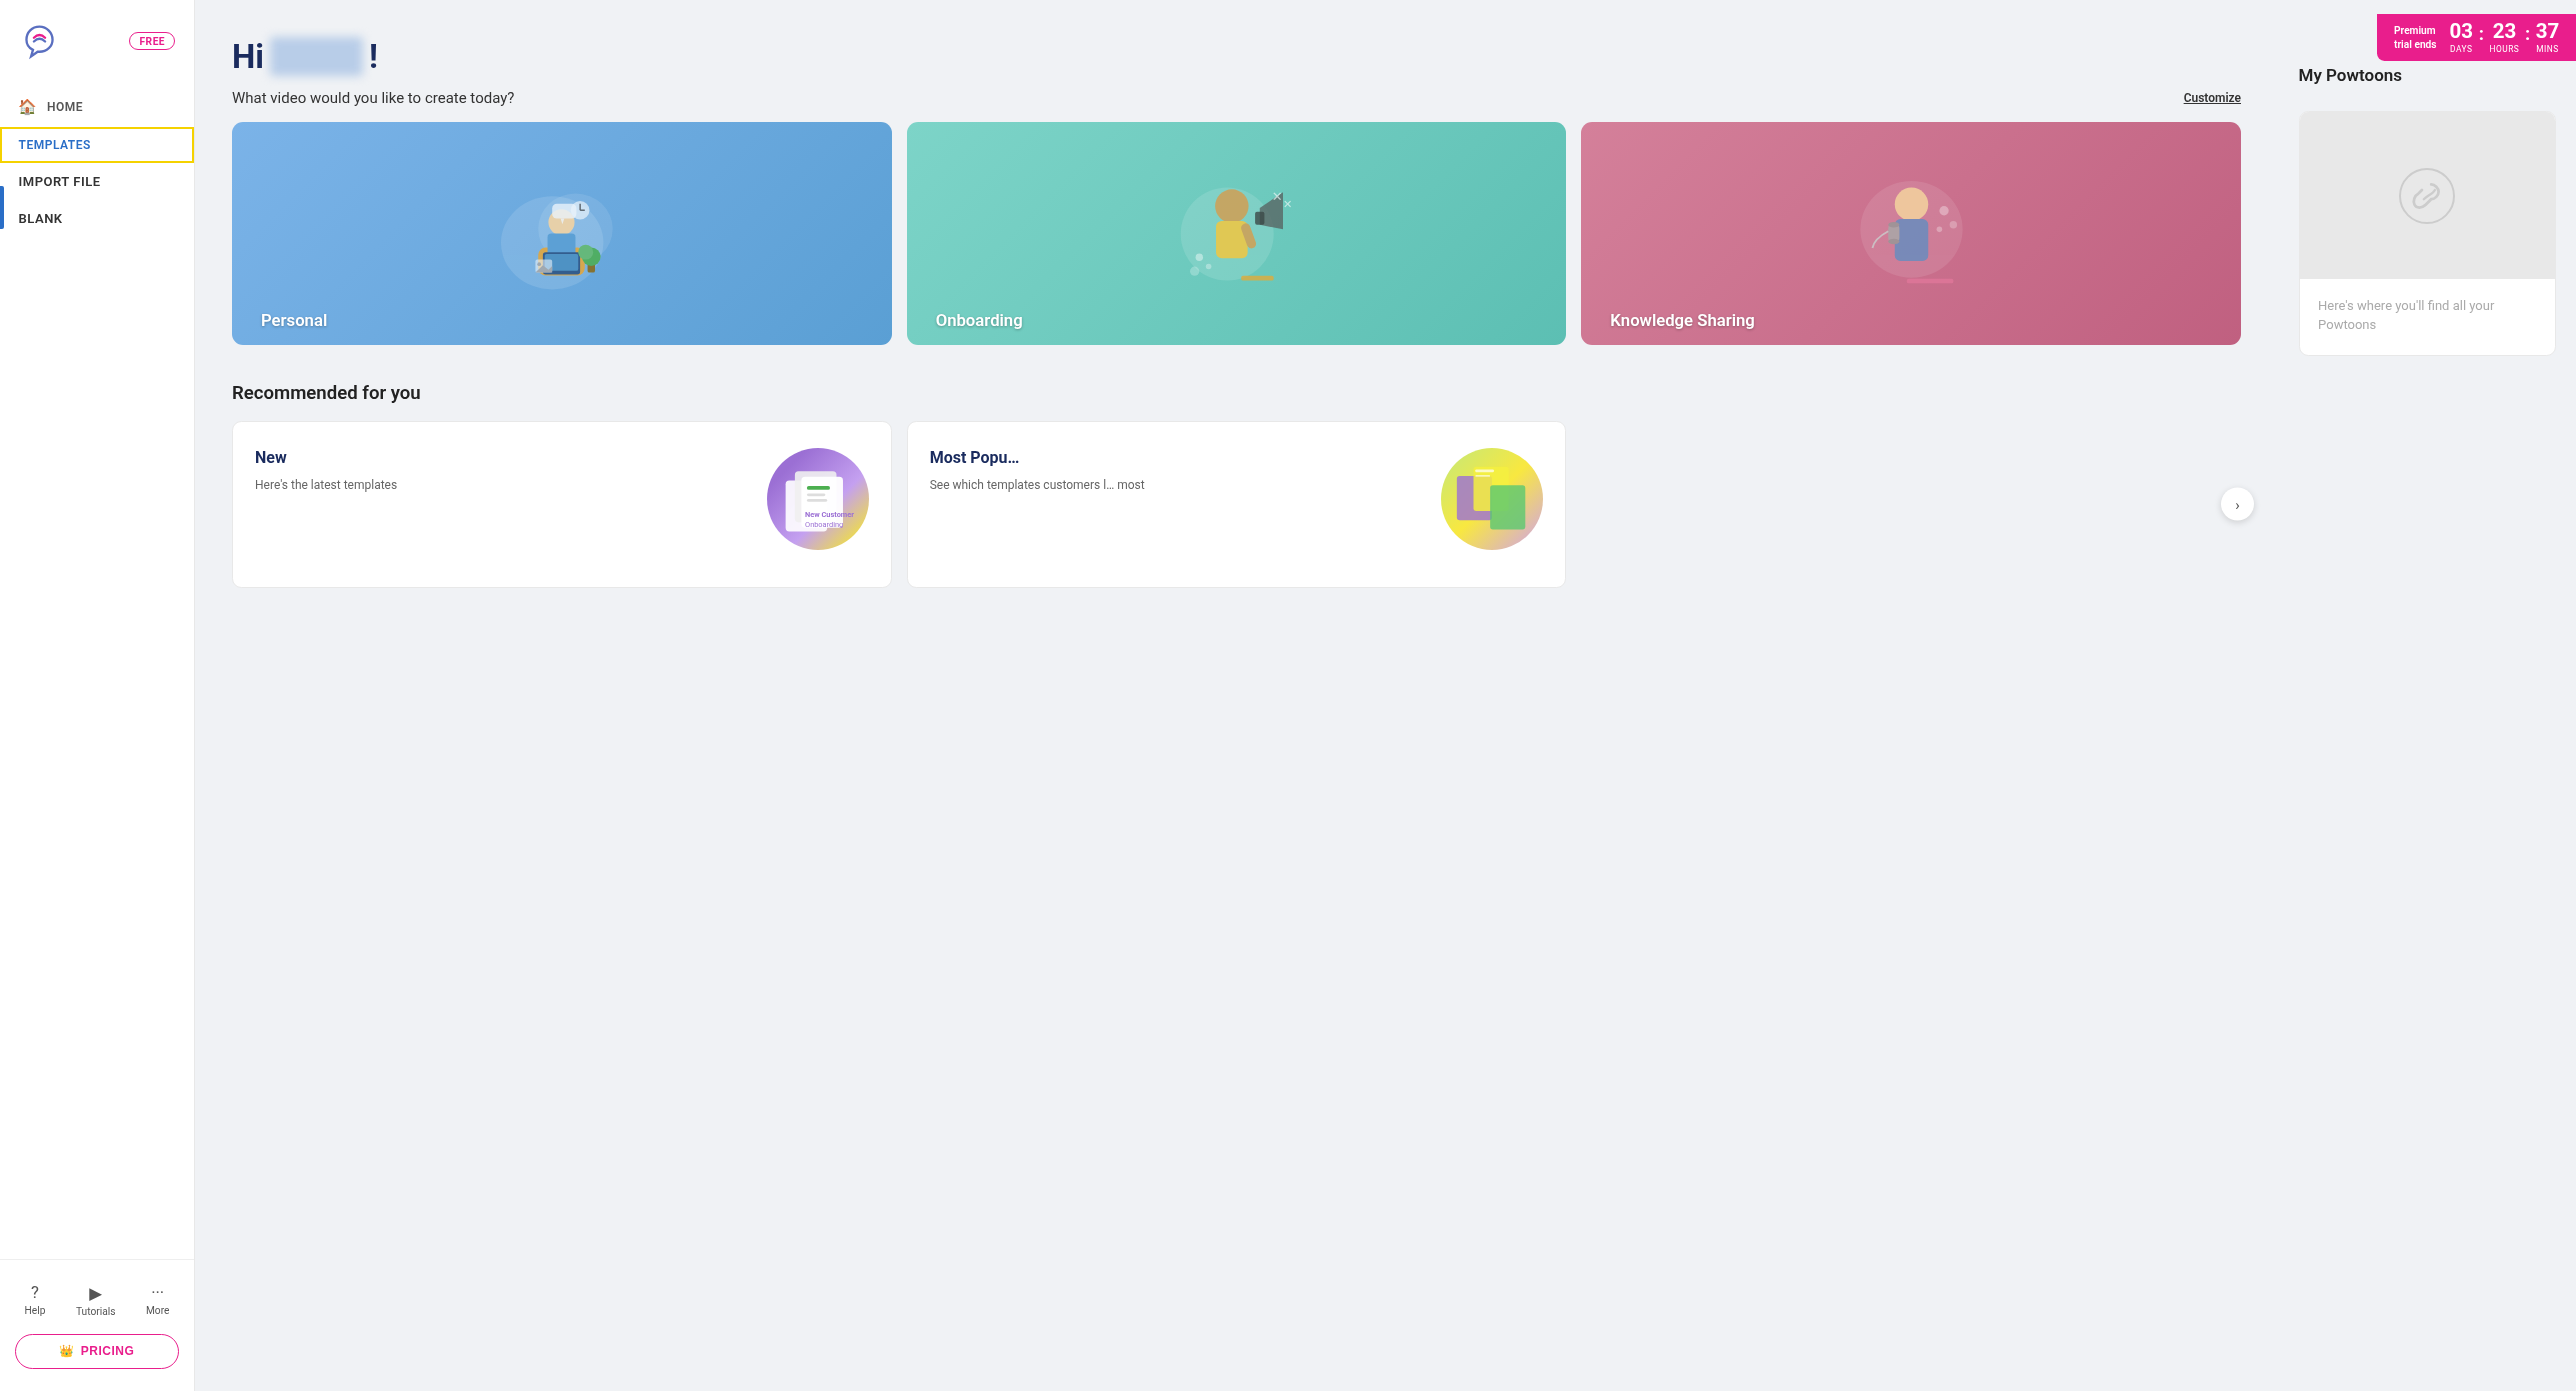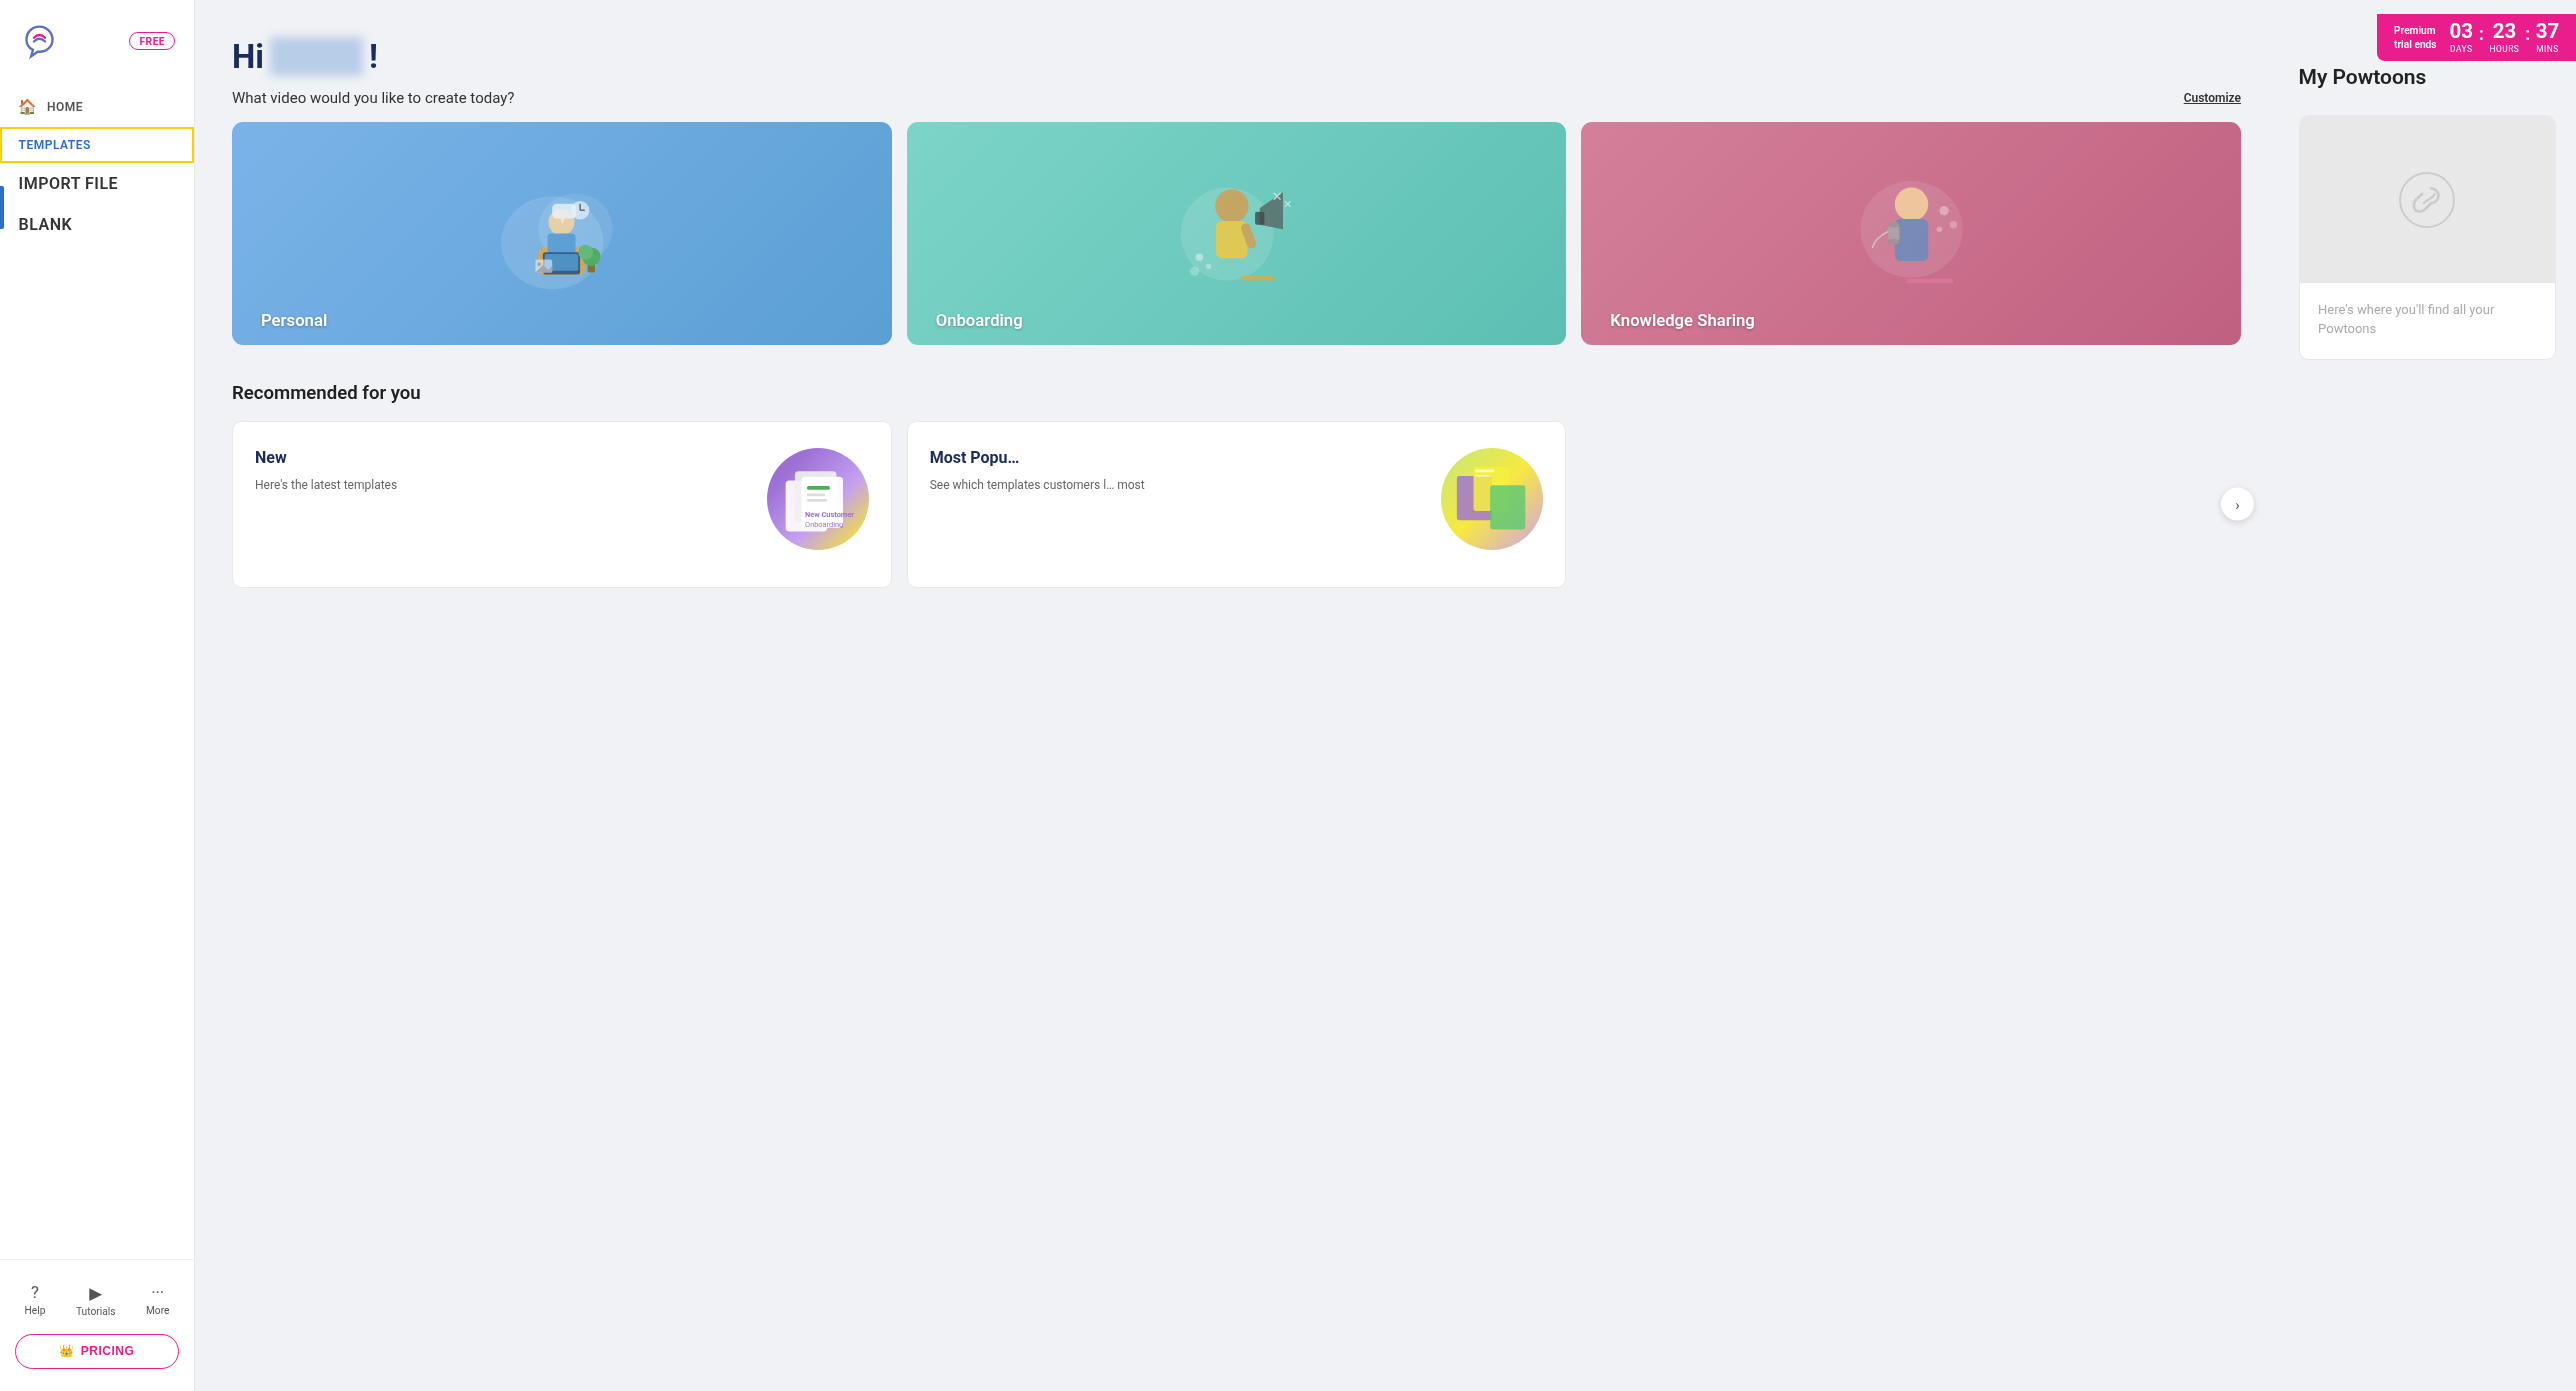--- a/index.html
+++ b/index.html
@@ -72,21 +72,21 @@
 
     .nav-item .nav-icon {
       font-size: 15px;
     }
 
     .nav-item-plain {
       display: flex;
       align-items: center;
       padding: 11px 18.6px;
       cursor: pointer;
-      font-size: 16px;
+      font-size: 13px;
       font-weight: 600;
       color: #333;
       text-transform: uppercase;
       letter-spacing: 0.5px;
     }
 
     .active-bar {
       position: absolute;
       left: 0;
       top: 186px;
@@ -357,21 +357,21 @@
       width: 298px;
       min-width: 298px;
       background: #f0f2f5;
       padding: 65px 20.5px 20.5px;
       display: flex;
       flex-direction: column;
       gap: 15px;
     }
 
     .panel-title {
-      font-size: 21px;
+      font-size: 17px;
       font-weight: 600;
       color: #222;
       margin-bottom: 11px;
     }
 
     .powtoons-card {
       background: #fff;
       border-radius: 9.3px;
       overflow: hidden;
       border: 0.9px solid #e8e8e8;

